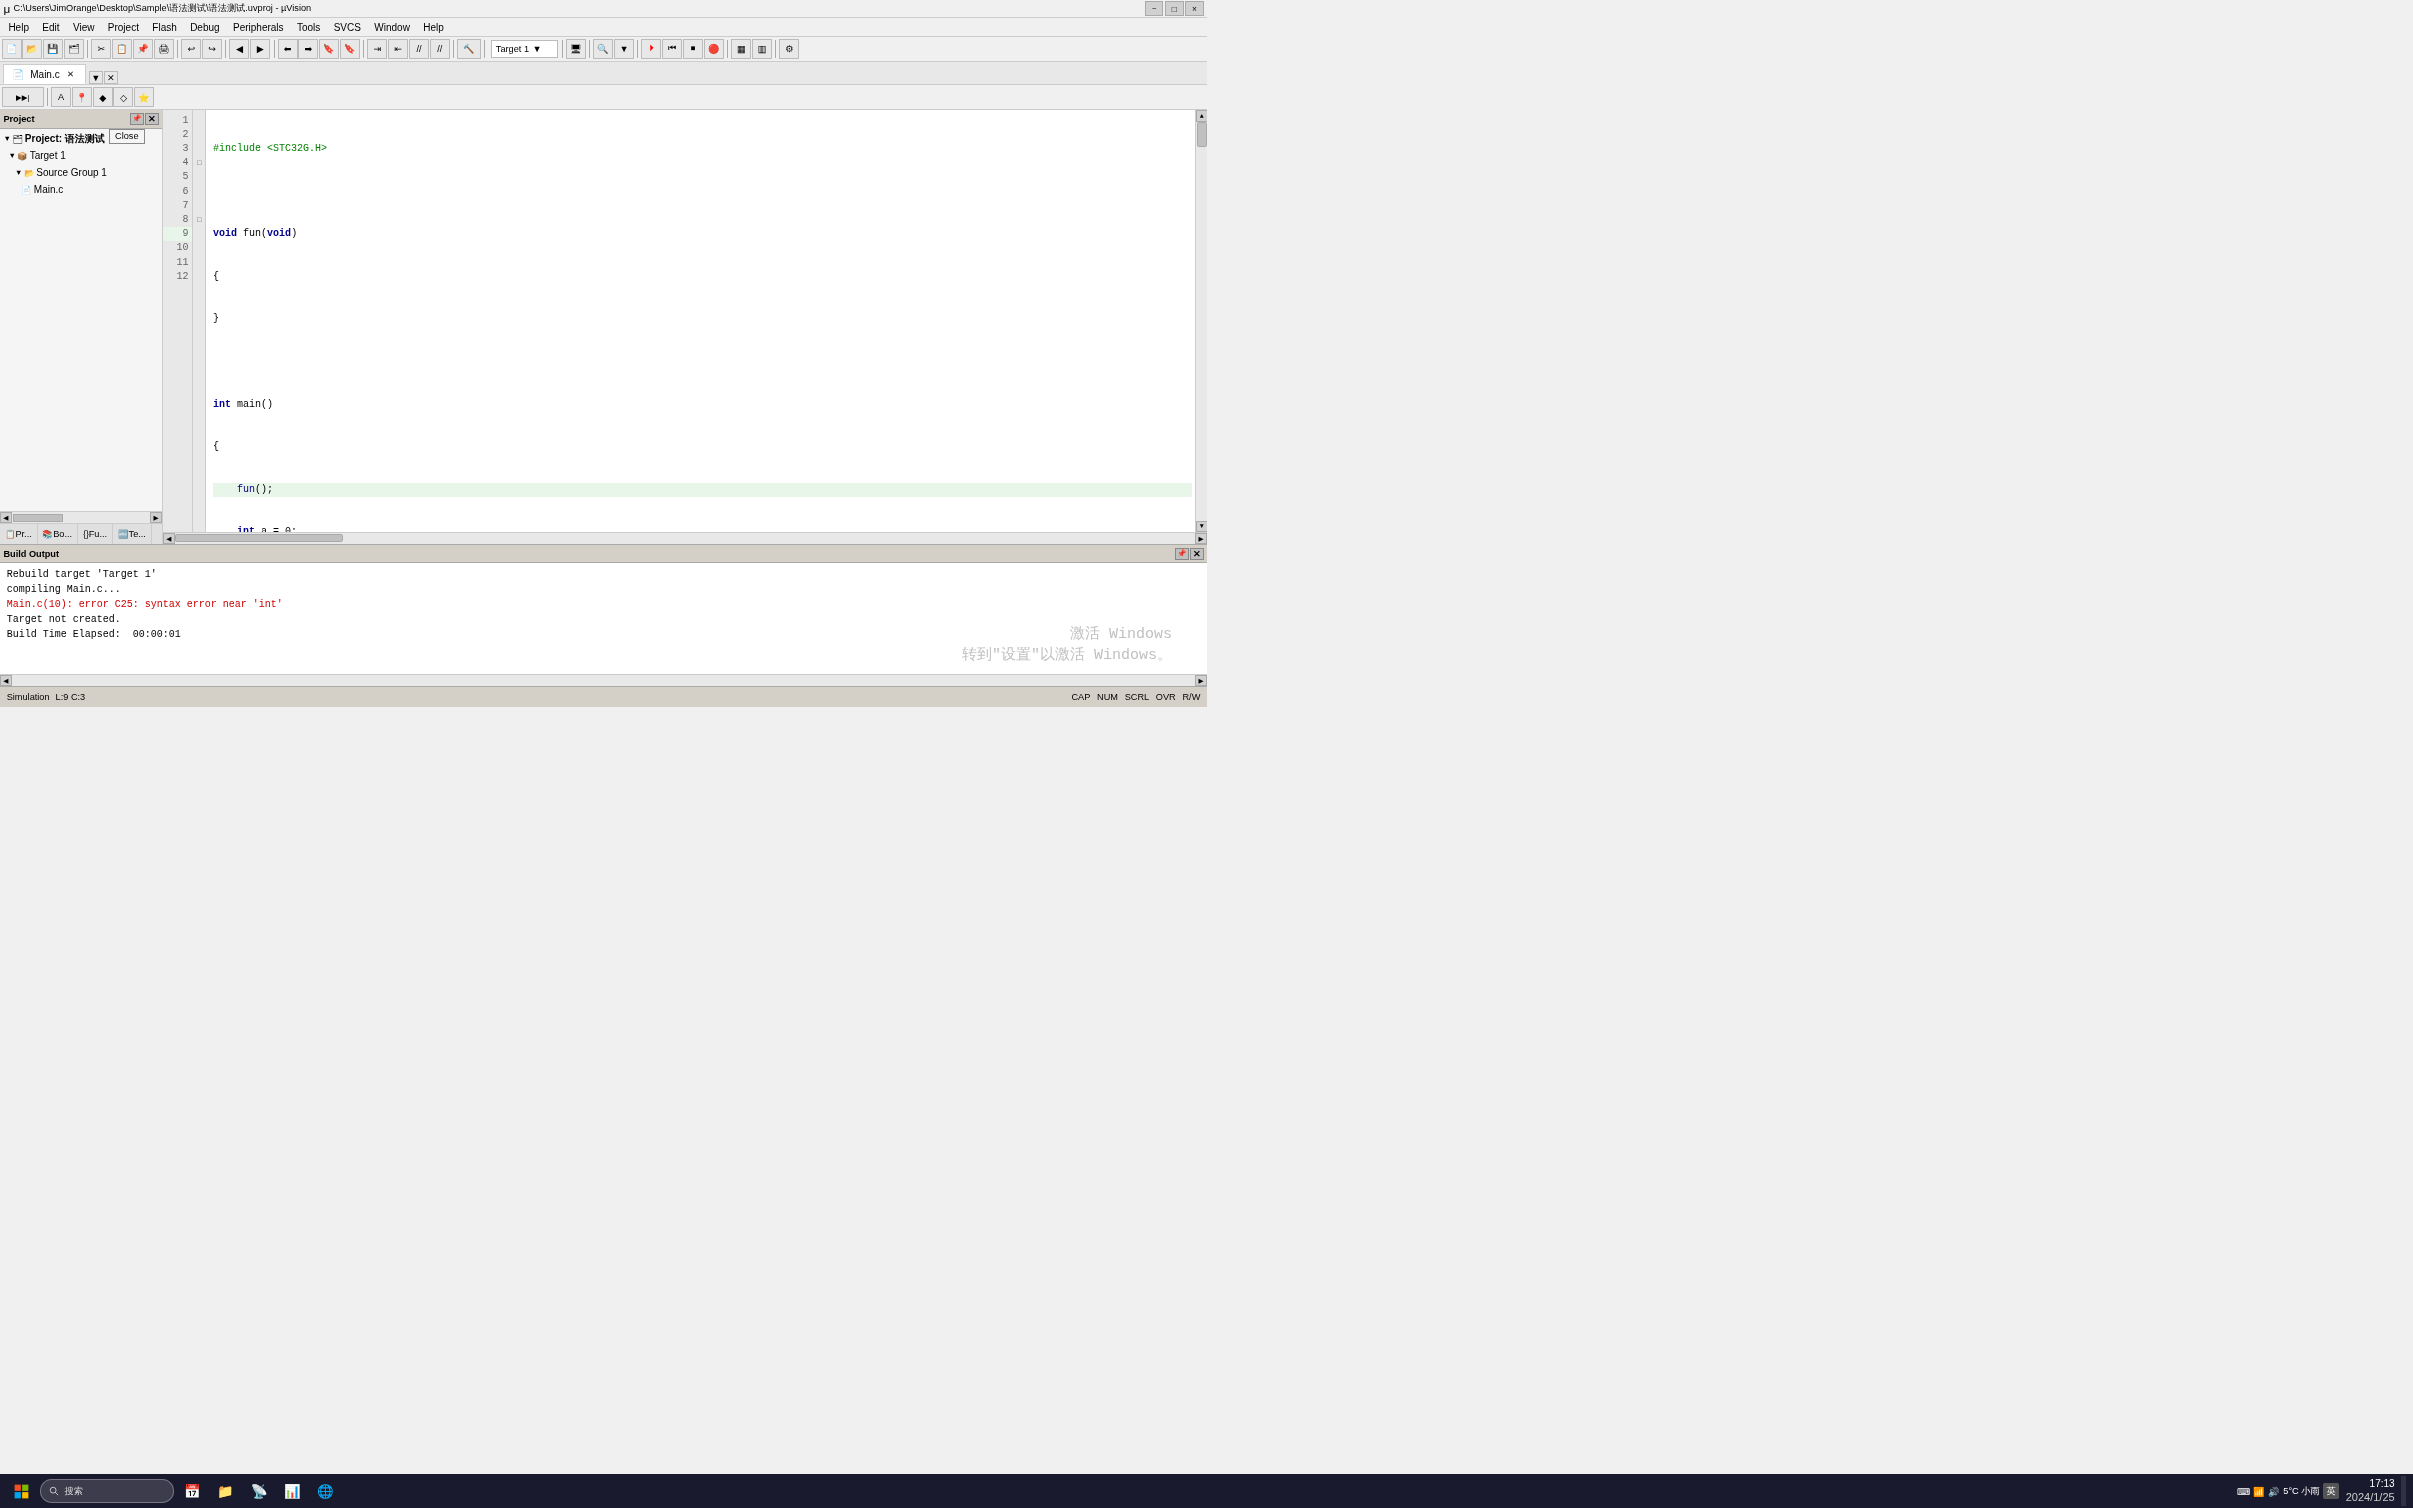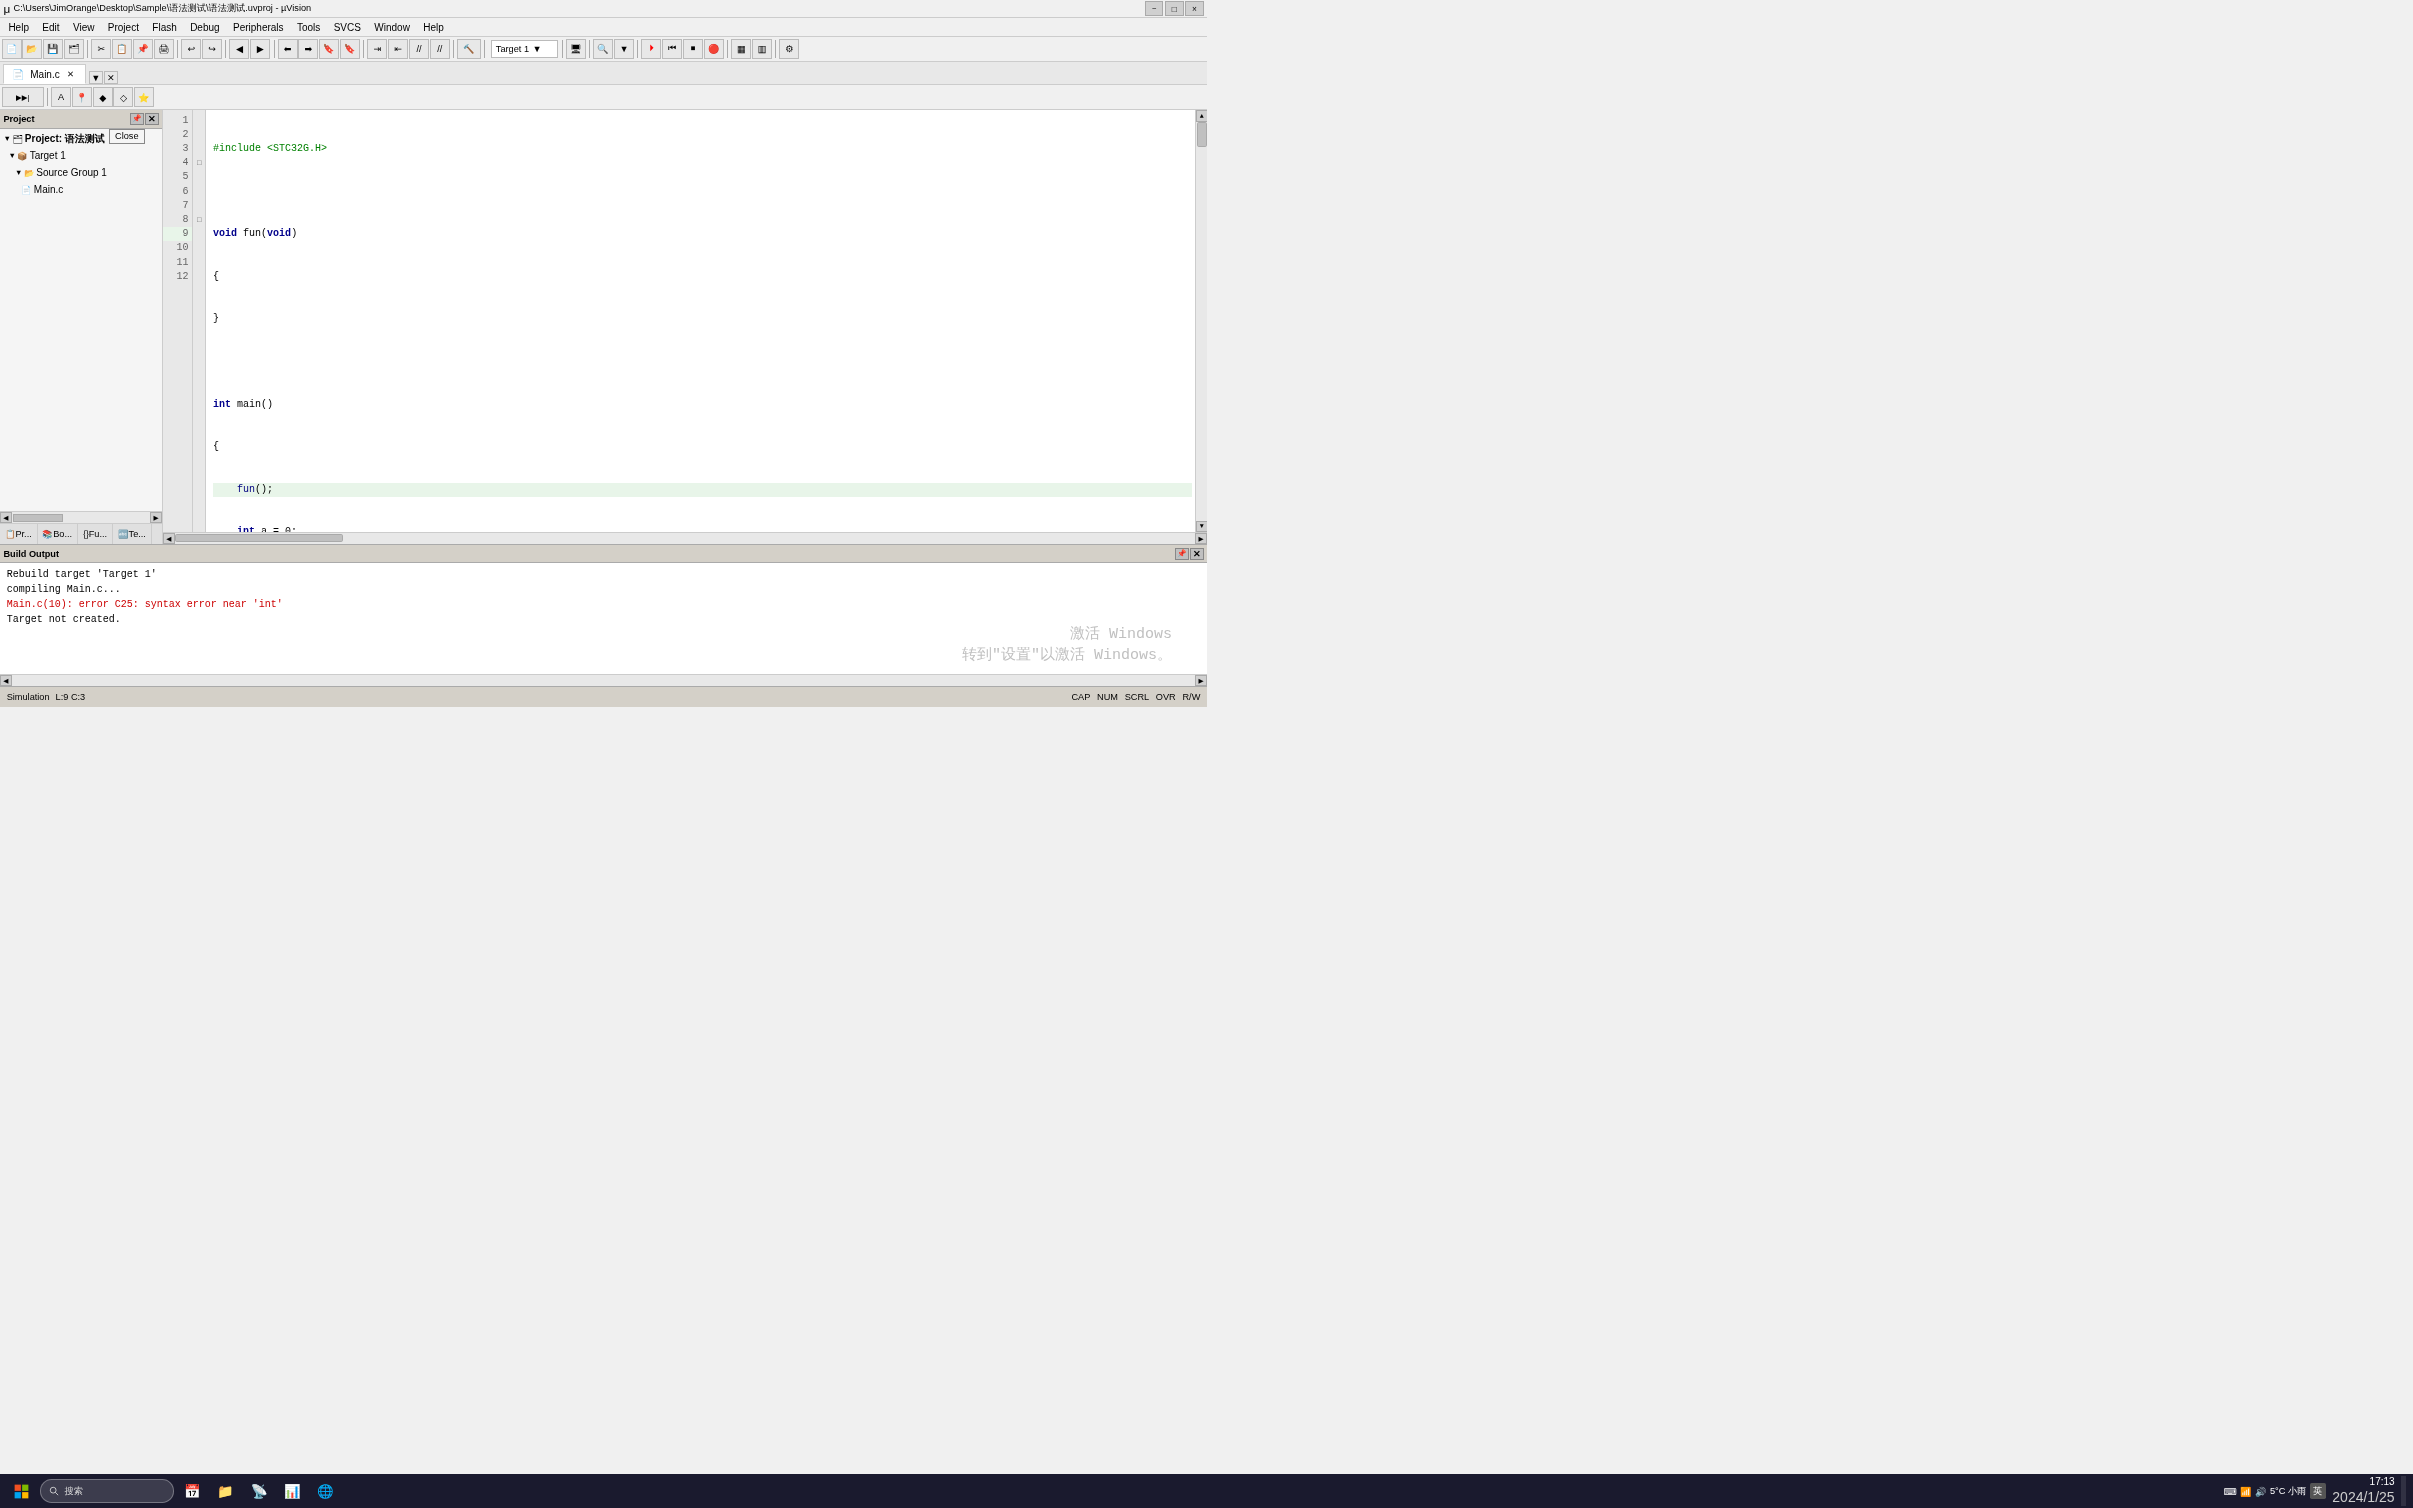--- a/index.html
+++ b/index.html
@@ -647,20 +647,21 @@
     <div style="display:flex; gap:1.7px;">
       <div class="panel-header-btn">📌</div>
       <div class="panel-header-btn close-panel-btn">✕</div>
     </div>
   </div>
   <div id="build-content">
     <div class="build-line">Rebuild target 'Target 1'</div>
     <div class="build-line">compiling Main.c...</div>
     <div class="build-line build-error">Main.c(10): error C25: syntax error near 'int'</div>
     <div class="build-line">Target not created.</div>
+    <div class="build-line">Build Time Elapsed:  00:00:01</div>
     <div class="watermark">
       <div>激活 Windows</div>
       <div>转到"设置"以激活 Windows。</div>
     </div>
   </div>
   <div id="build-scrollbar" style="height:11.7px; background:#e8e8e8; border-top:0.8px solid #ccc; display:flex; align-items:center;">
     <div style="width:11.7px; height:11.7px; background:#d0d0d0; border:0.8px solid #aaa; display:flex; align-items:center; justify-content:center; font-size:6.7px;">◀</div>
     <div style="flex:1;"></div>
     <div style="width:11.7px; height:11.7px; background:#d0d0d0; border:0.8px solid #aaa; display:flex; align-items:center; justify-content:center; font-size:6.7px;">▶</div>
   </div>
@@ -706,18 +707,18 @@
   <div id="taskbar-right">
     <div class="sys-icons">
       <span>⌨</span>
       <span>📶</span>
       <span>🔊</span>
       <span style="font-size:9.2px;">5°C 小雨</span>
       <span style="background:#555; padding:1.7px 3.4px; border-radius:1.7px;">英</span>
     </div>
     <div class="clock-area">
       <div style="font-size:10px; color:white;">17:13</div>
-      <div style="font-size:14px; color:#ccc;">2024/1/25</div>
+      <div style="font-size:11px; color:#ccc;">2024/1/25</div>
     </div>
     <div style="width:5px; height:30px; background:rgba(255,255,255,0.1); cursor:pointer;"></div>
   </div>
 </div>
 
 
 </body></html>

